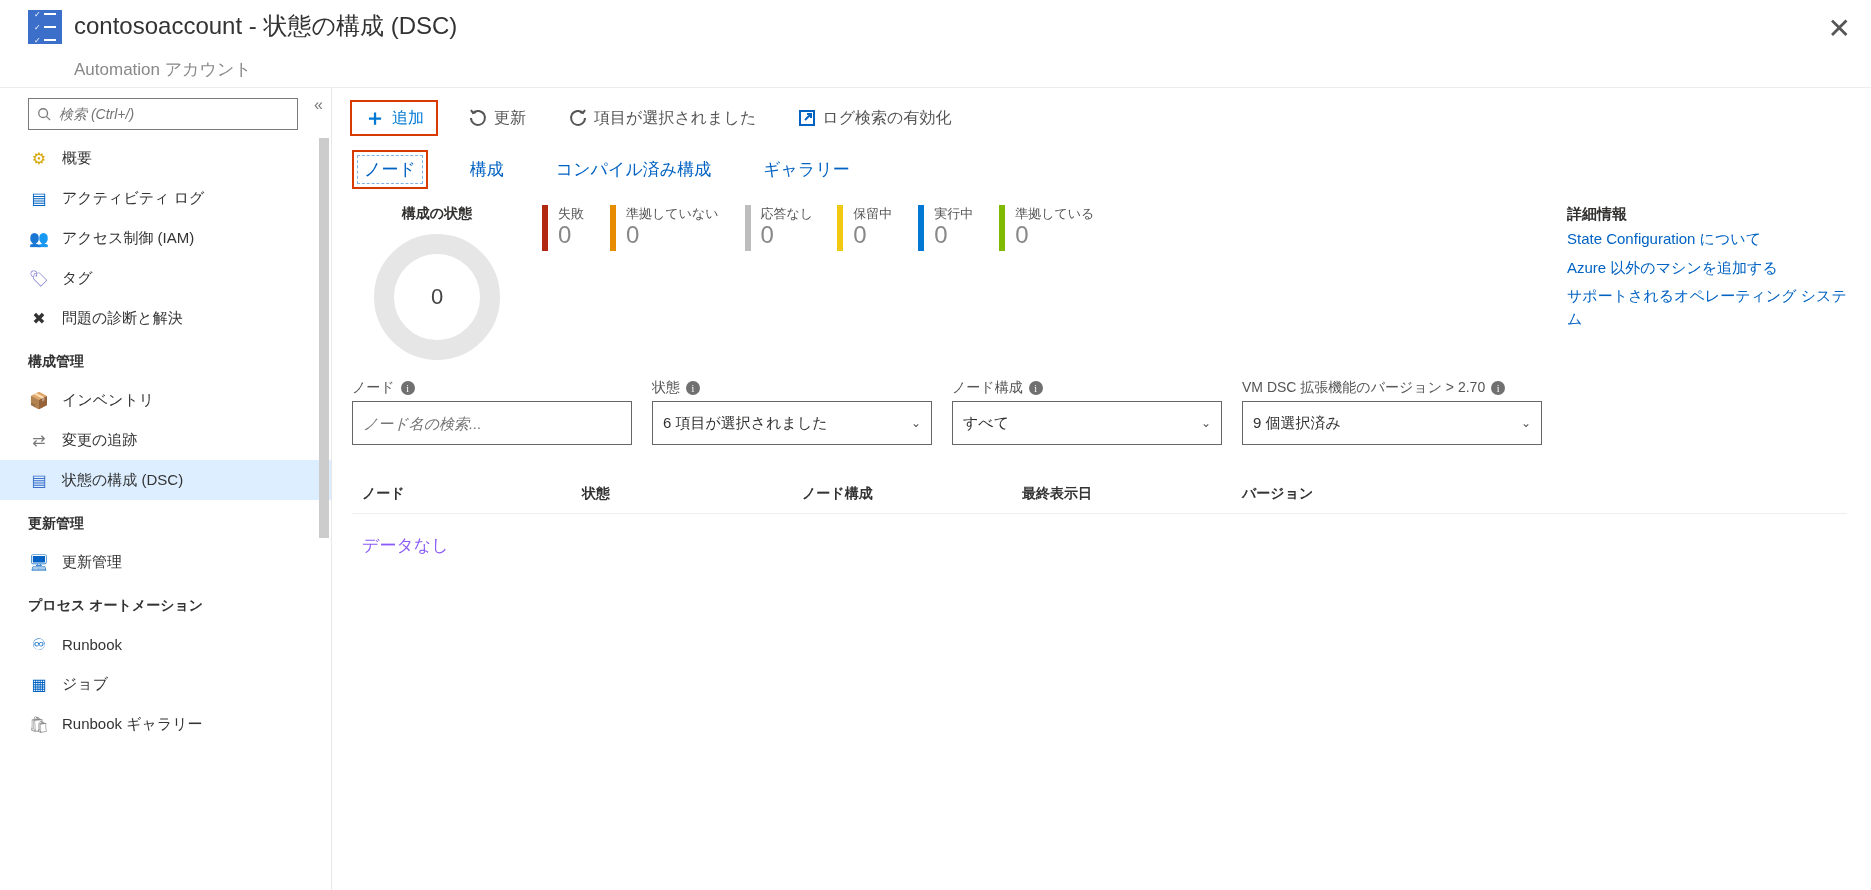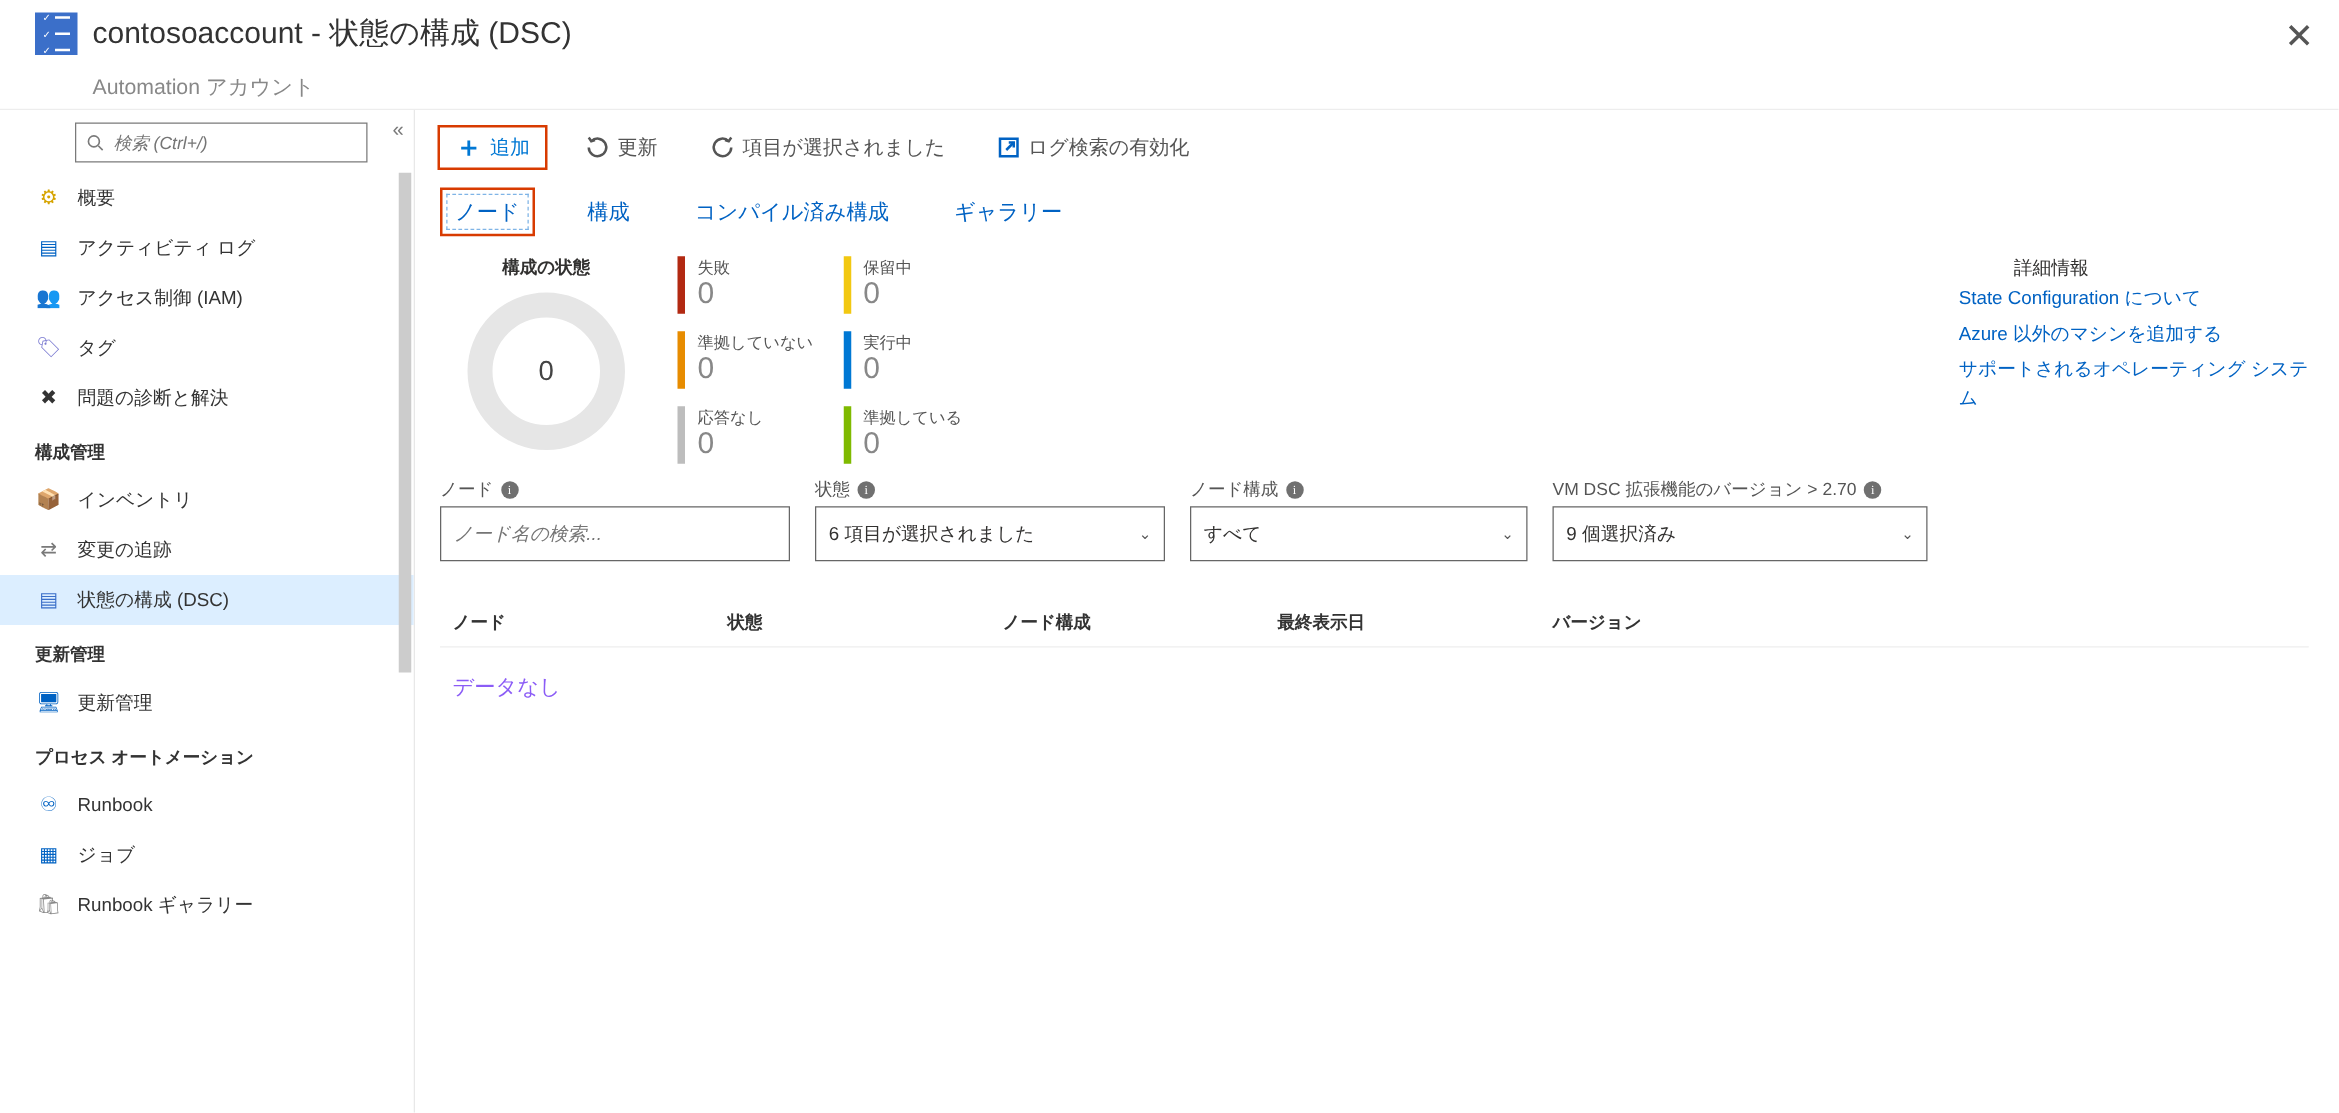--- a/index.html
+++ b/index.html
@@ -9,21 +9,21 @@
   .header .icon-box .row { display:flex; align-items:center; gap:3px;}
   .header .icon-box .check { color:#fff; font-size:8px; }
   .header .icon-box .line { flex:1; height:2px; background:#fff; }
   .header h1 { margin:0; font-size:24px; font-weight:400; color:#333; }
   .header .subtitle { font-size:17px; color:#888; margin-top:16px;}
   .header .close { position:absolute; right:20px; top:12px; font-size:28px; color:#555; cursor:pointer; font-weight:300;}
   .body { display:flex; height:calc(100% - 56px); }
   .sidebar { width:332px; border-right:1px solid #e8e8e8; position:relative; display:flex; flex-direction:column; }
   .sidebar .collapse { position:absolute; right:8px; top:8px; color:#7a7a7a; font-size:16px; cursor:pointer;}
   .sidebar .search-wrap { padding:10px 14px 8px 28px; }
-  .sidebar .search-box { display:flex; align-items:center; border:1px solid #7a7a7a; height:32px; padding:0 8px; width:234px;margin-left:32px; }
+  .sidebar .search-box { display:flex; align-items:center; border:1px solid #7a7a7a; height:32px; padding:0 8px; width:270px; }
   .sidebar .search-box svg { width:14px; height:14px; margin-right:6px; stroke:#7a7a7a; }
   .sidebar .search-box input { border:none; outline:none; flex:1; font-style:italic; color:#666; font-size:14px; }
   .sidebar .scroll { overflow:hidden; position:relative; flex:1; }
   .sidebar .scrollbar { position:absolute; right:2px; top:0; width:10px; height:400px; background:#ccc; border-radius:0;}
   .nav-item { display:flex; align-items:center; height:40px; padding-left:28px; cursor:pointer; font-size:15px; color:#333;}
   .nav-item.section { font-weight:600; font-size:14px; color:#333; height:36px; cursor:default; margin-top:6px;}
   .nav-item.selected { background:#dceeff; }
   .nav-item .ico { width:22px; height:22px; margin-right:12px; display:flex; align-items:center; justify-content:center; font-size:16px; }
   .main { flex:1; padding:0; display:flex; flex-direction:column; }
   .toolbar { display:flex; align-items:center; padding:12px 16px 8px 18px; gap:18px; }
@@ -34,27 +34,27 @@
   .tabs { display:flex; gap:32px; padding:0 20px; align-items:center; margin-top:6px;}
   .tab { font-size:17px; color:#0062c3; cursor:pointer; padding:6px 10px;}
   .tab.active { border:2px solid #d83b01; outline:1px dashed #7fb4e6; outline-offset:-6px; }
   .content { display:flex; padding:16px 24px 0 20px; gap:20px; position:relative;}
   .status-col { width:170px; text-align:center;}
   .status-col .title { font-weight:700; font-size:14px; margin-bottom:4px;}
   .donut-wrap { position:relative; width:140px; height:140px; margin:0 auto;}
   .donut-wrap svg { width:140px; height:140px;}
   .donut-center { position:absolute; top:0; left:0; width:100%; height:100%; display:flex; align-items:center; justify-content:center; font-size:22px; color:#444;}
   .legend { display:flex; gap:24px; }
-  .legend-col { display:flex; flex-direction:column; gap:14px; }
+  .legend-col { display:flex; flex-direction:row; gap:26px; }
   .legend-item { display:flex; align-items:flex-start; }
   .legend-bar { width:6px; height:46px; margin-right:10px; }
   .legend-text .lbl { font-size:13px; color:#555; }
   .legend-text .val { font-size:24px; color:#888; font-weight:300; line-height:1;}
   .info-col { margin-left:auto; font-size:15px; width:280px;}
-  .info-col .info-title { font-weight:400; margin-bottom:4px;margin-left:44px;}
+  .info-col .info-title { font-weight:700; margin-bottom:4px;}
   .info-col a { color:#0062c3; text-decoration:none; display:block; margin-bottom:6px; line-height:1.5;}
   .filters { display:flex; gap:20px; padding:12px 24px 0 20px; }
   .filter { display:flex; flex-direction:column; }
   .filter-label { font-size:14px; color:#555; margin-bottom:4px; display:flex; align-items:center; gap:6px;}
   .filter-label .iicon { width:14px; height:14px; border-radius:50%; background:#707070; color:#fff; font-size:10px; display:flex; align-items:center; justify-content:center; font-family:serif;}
   .filter input, .filter .select { height:44px; border:1px solid #666; padding:0 10px; font-size:15px; background:#fff; display:flex; align-items:center; justify-content:space-between; cursor:pointer;}
   .filter input { cursor:text; font-style:italic; color:#888; outline:none;}
   .filter .select .chev { font-size:12px; color:#555; margin-left:8px;}
   .f1 input { width:280px; }
   .f2 .select { width:280px; }

